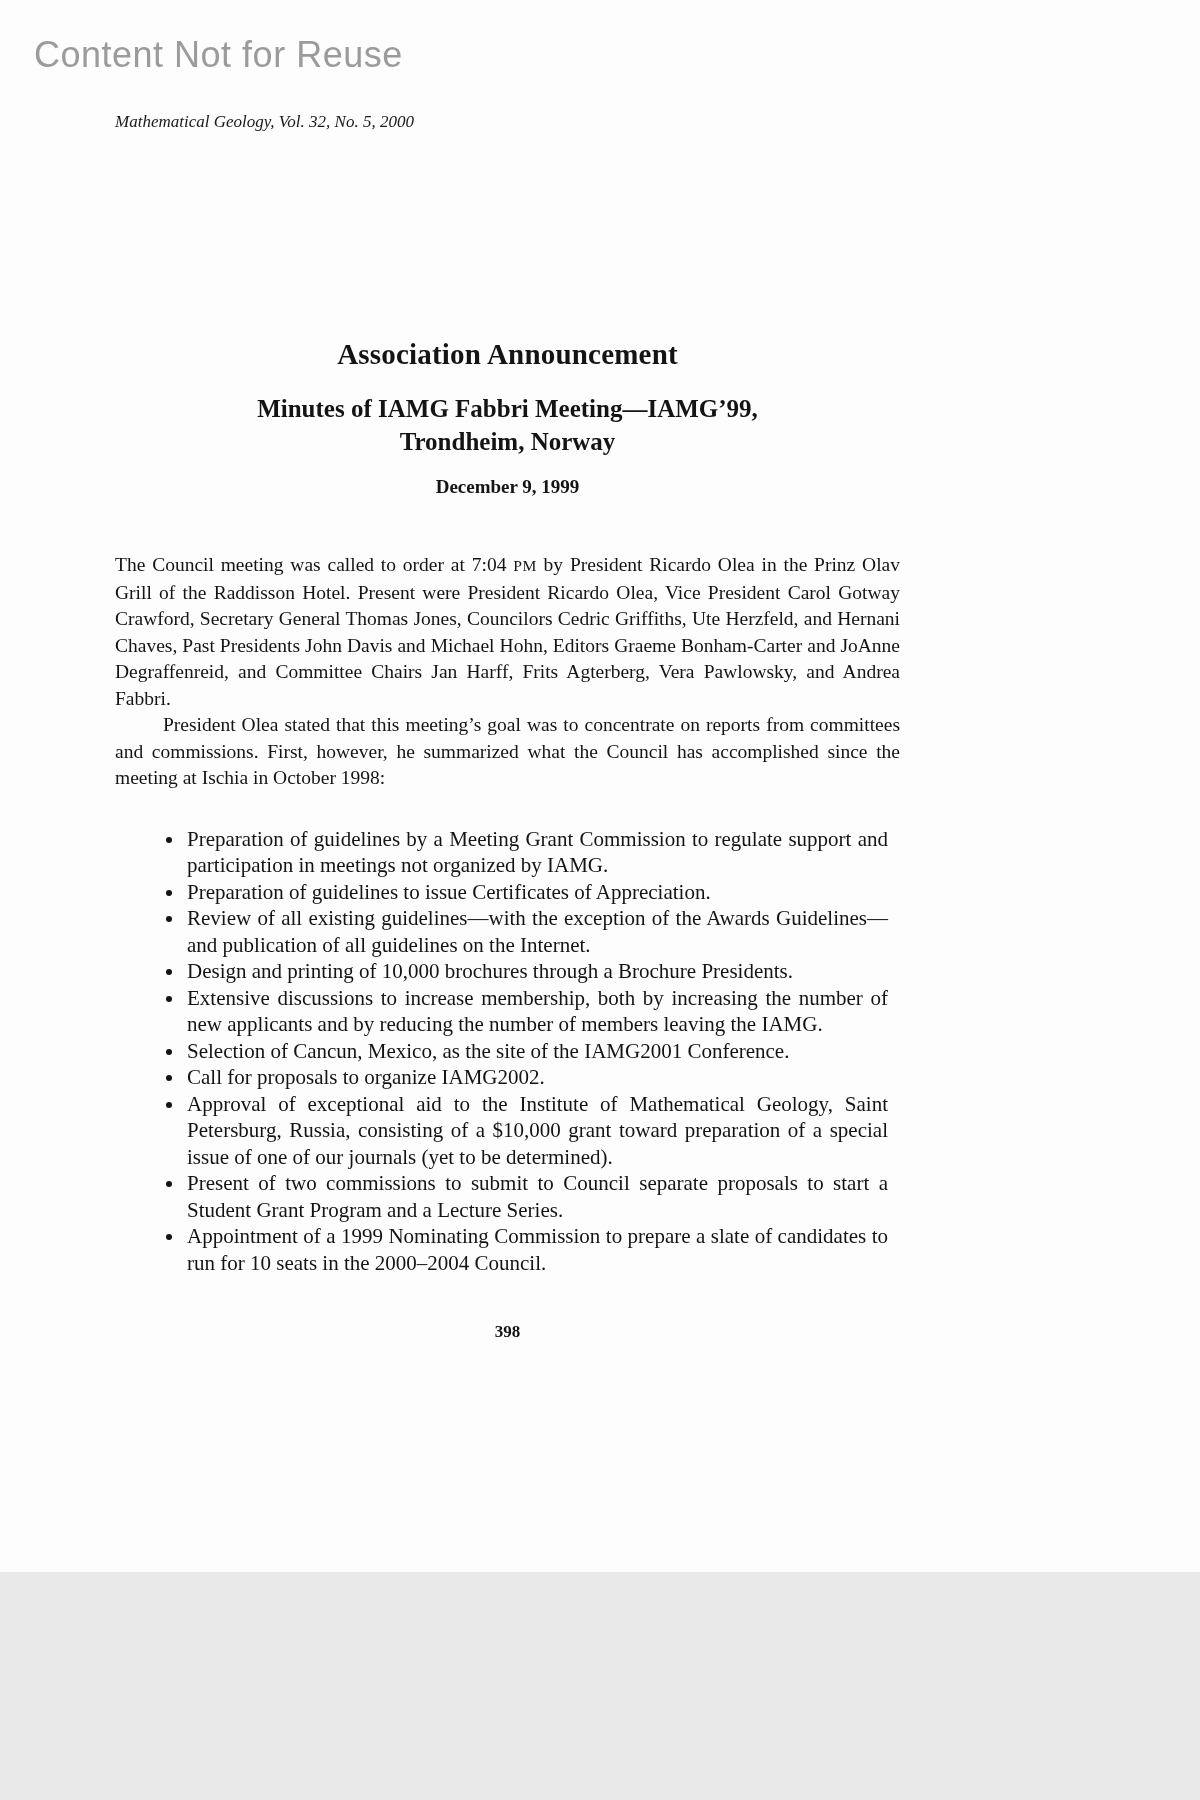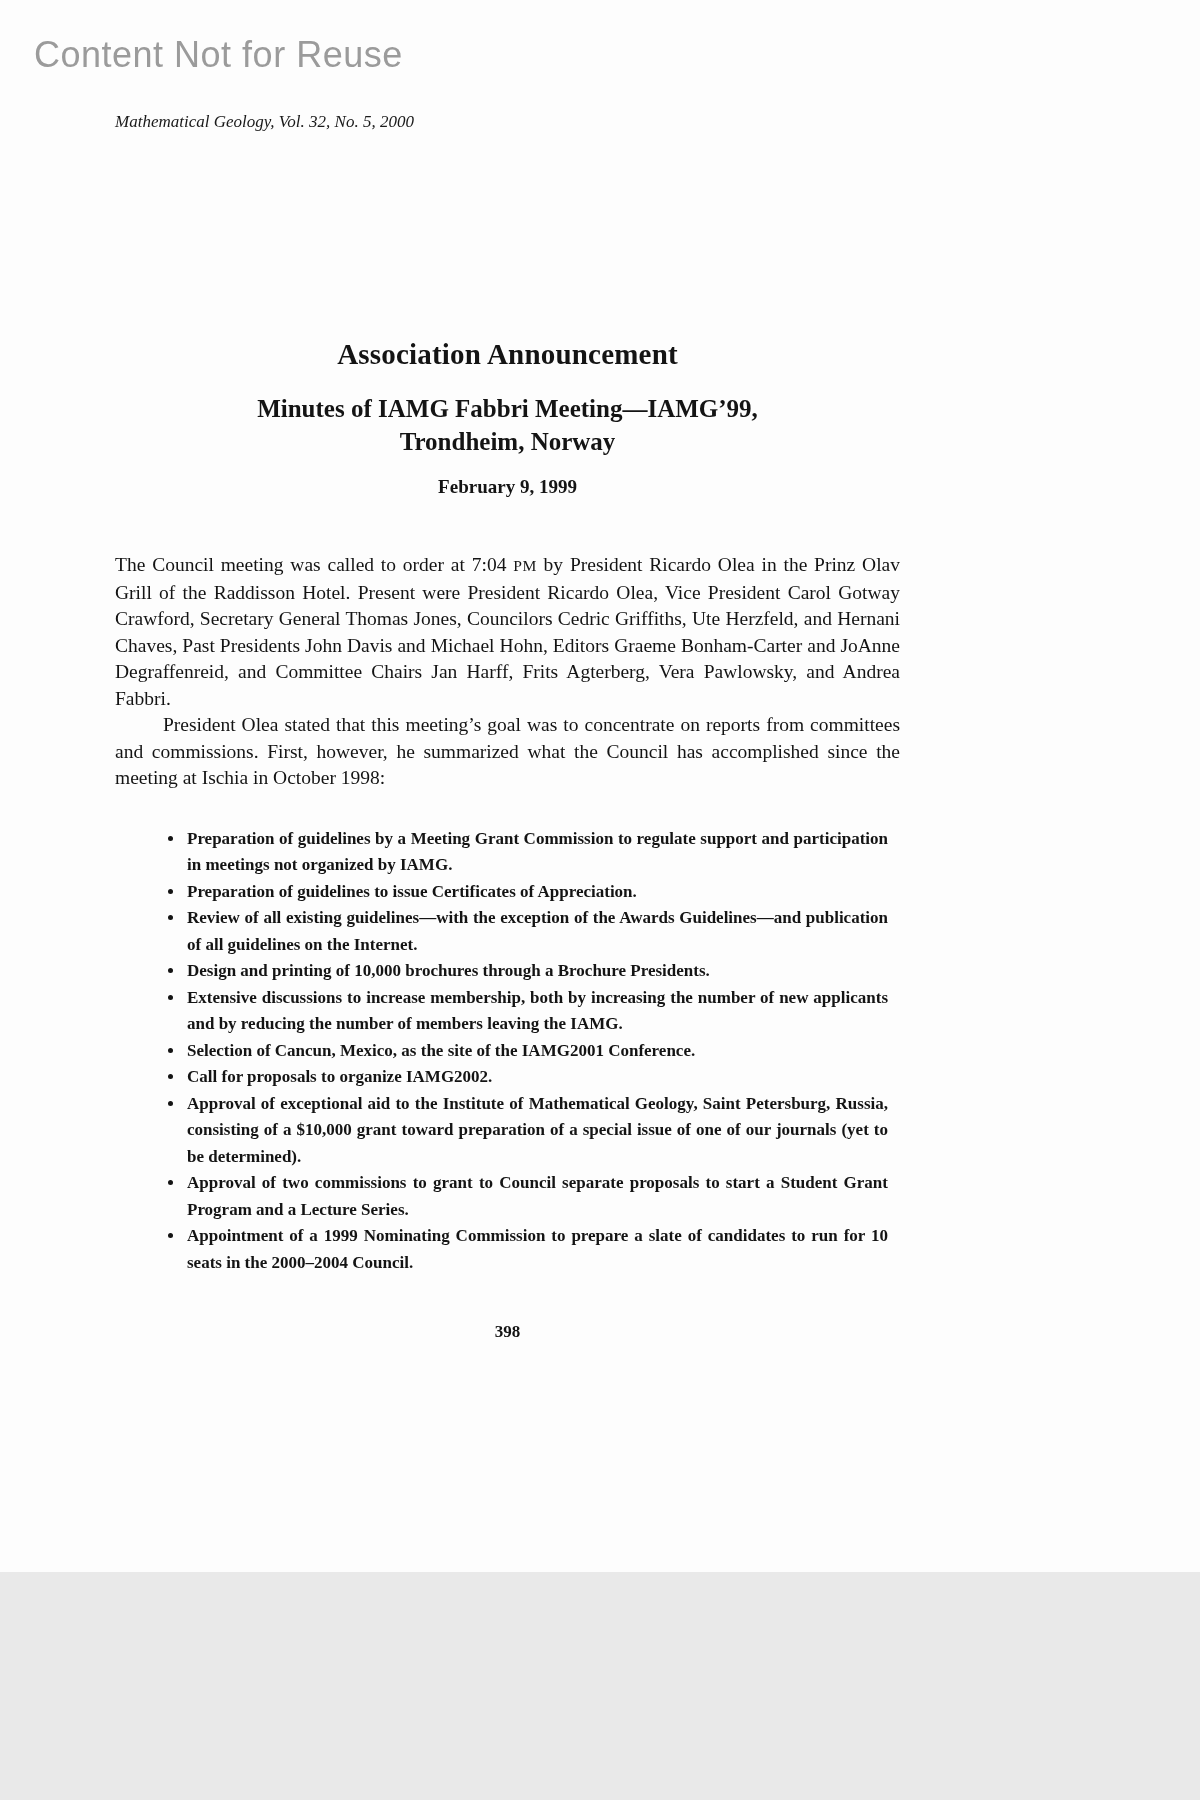--- a/index.html
+++ b/index.html
@@ -74,23 +74,22 @@
   .indent-first {
     text-indent: 48px;
   }
   .smallcaps {
     font-size: 0.8em;
     letter-spacing: 0.5px;
   }
   ul.bullets {
     margin: 34px 12px 0 0;
     padding-left: 70px;
-    font-size: 17px;
+    font-size: 21px;
     line-height: 26.5px;
-    font-weight: bold;
   }
   ul.bullets li {
     text-align: justify;
     padding-left: 2px;
   }
   .page-number {
     margin-top: 46px;
     text-align: center;
     font-size: 17px;
     font-weight: bold;
@@ -113,37 +112,37 @@
 
   <div class="content">
 
     <h1 class="title">Association Announcement</h1>
 
     <h2 class="subtitle">
       <span>Minutes of IAMG Fabbri Meeting—IAMG’99,</span><br>
       <span>Trondheim, Norway</span>
     </h2>
 
-    <div class="meeting-date">February 9, 1999</div>
+    <div class="meeting-date">December 9, 1999</div>
 
     <div class="body-text">
       <p><span>The Council meeting was called to order at 7:04 </span><span class="smallcaps">PM</span><span> by President Ricardo Olea in the Prinz Olav Grill of the Raddisson Hotel. Present were President Ricardo Olea, Vice President Carol Gotway Crawford, Secretary General Thomas Jones, Councilors Cedric Griffiths, Ute Herzfeld, and Hernani Chaves, Past Presidents John Davis and Michael Hohn, Editors Graeme Bonham-Carter and JoAnne Degraffenreid, and Committee Chairs Jan Harff, Frits Agterberg, Vera Pawlowsky, and Andrea Fabbri.</span></p>
 
       <p class="indent-first">President Olea stated that this meeting’s goal was to concentrate on reports from committees and commissions. First, however, he summarized what the Council has accomplished since the meeting at Ischia in October 1998:</p>
 
       <ul class="bullets">
         <li><span>Preparation of guidelines by a Meeting Grant Commission to regulate support and participation in meetings not organized by IAMG.</span></li>
         <li><span>Preparation of guidelines to issue Certificates of Appreciation.</span></li>
         <li><span>Review of all existing guidelines—with the exception of the Awards Guidelines—and publication of all guidelines on the Internet.</span></li>
         <li><span>Design and printing of 10,000 brochures through a Brochure Presidents.</span></li>
         <li><span>Extensive discussions to increase membership, both by increasing the number of new applicants and by reducing the number of members leaving the IAMG.</span></li>
         <li><span>Selection of Cancun, Mexico, as the site of the IAMG2001 Conference.</span></li>
         <li><span>Call for proposals to organize IAMG2002.</span></li>
         <li><span>Approval of exceptional aid to the Institute of Mathematical Geology, Saint Petersburg, Russia, consisting of a $10,000 grant toward preparation of a special issue of one of our journals (yet to be determined).</span></li>
-        <li><span>Approval of two commissions to grant to Council separate proposals to start a Student Grant Program and a Lecture Series.</span></li>
+        <li><span>Present of two commissions to submit to Council separate proposals to start a Student Grant Program and a Lecture Series.</span></li>
         <li><span>Appointment of a 1999 Nominating Commission to prepare a slate of candidates to run for 10 seats in the 2000–2004 Council.</span></li>
       </ul>
     </div>
 
     <div class="page-number">398</div>
 
 
   </div>
 </div>
 

